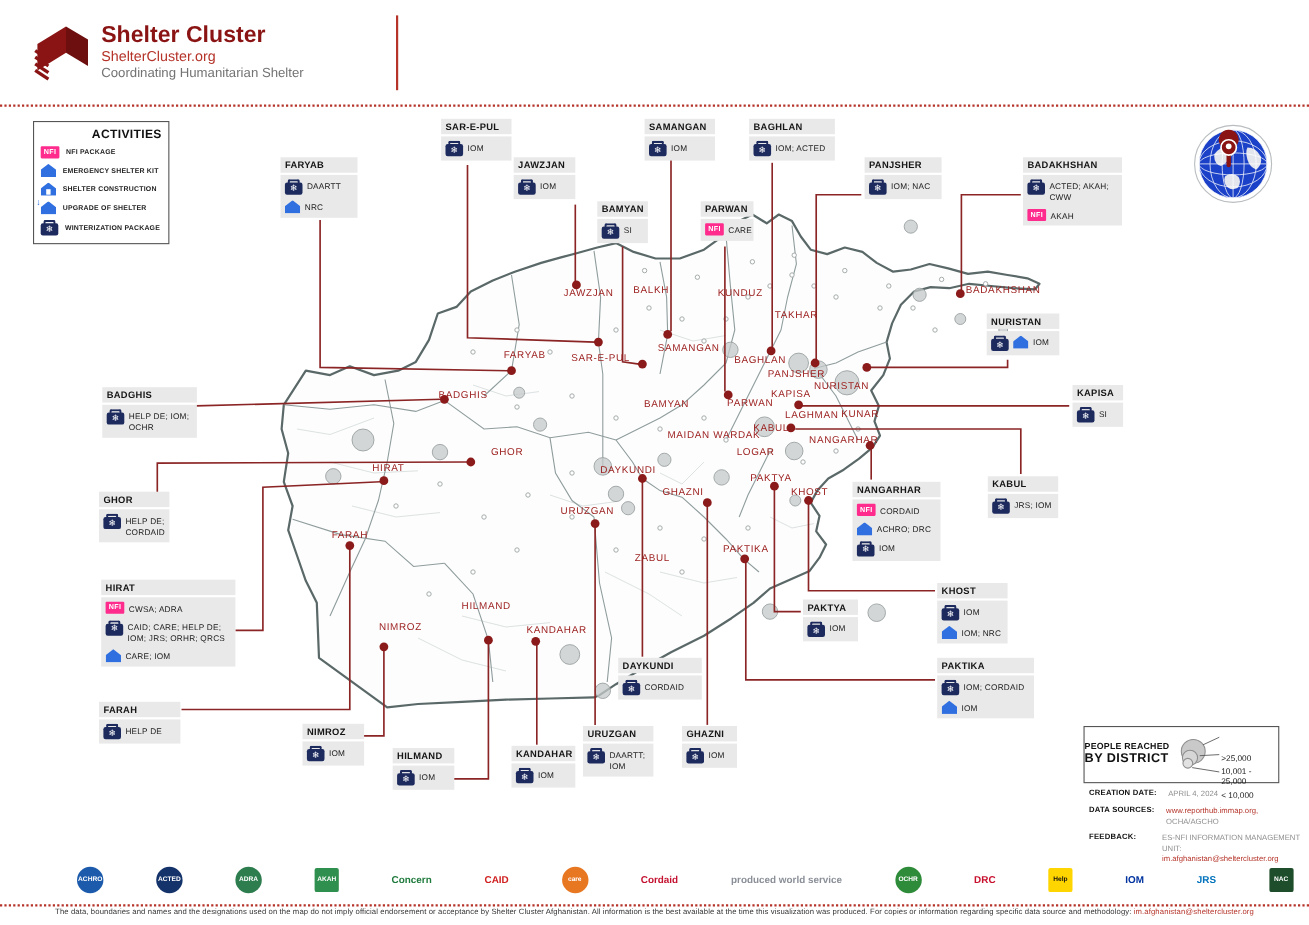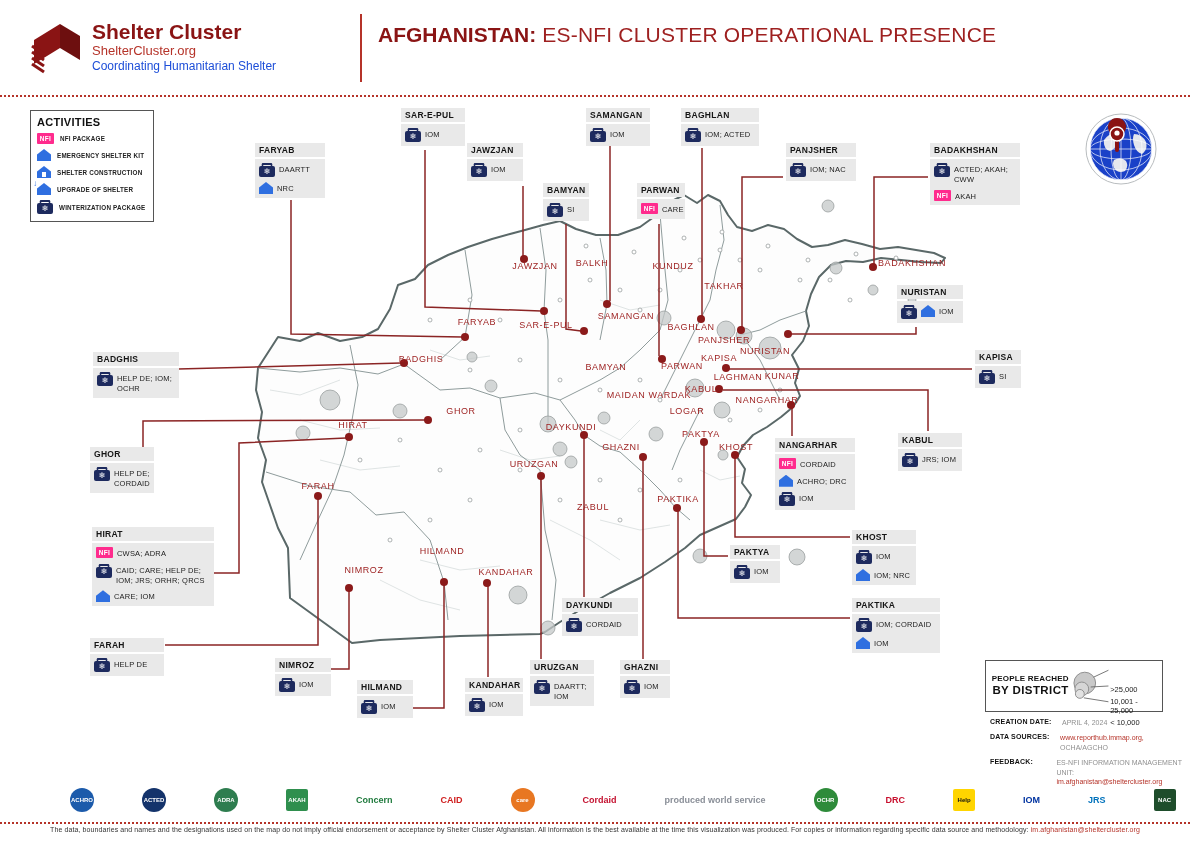--- a/index.html
+++ b/index.html
@@ -5,31 +5,31 @@
   html,body{margin:0;padding:0;background:#fff;}
   body{font-family:"Liberation Sans","DejaVu Sans",sans-serif;-webkit-font-smoothing:antialiased;}
   #page{position:relative;width:1190px;height:841px;background:#fff;overflow:hidden;}
 
   
   #header{position:absolute;left:0;top:0;width:1000px;height:95px;}
   #brand{position:absolute;left:30px;top:18px;display:flex;gap:10px;}
   #brand-text{display:flex;flex-direction:column;justify-content:center;}
   .brand-title{font-size:21px;font-weight:700;color:#8a1414;line-height:1.05;}
   .brand-url{font-size:13px;color:#b53329;line-height:1.2;}
-  .brand-tag{font-size:12px;color:#1d4ed8;line-height:1.2;}
+  .brand-tag{font-size:12px;color:#737373;line-height:1.2;}
   #title-divider{position:absolute;left:360px;top:14px;width:2px;height:68px;background:#b53329;}
   #title-block{position:absolute;left:378px;top:22px;}
   .main-title{font-size:21px;line-height:1.2;}
   .main-title .t1{font-weight:700;color:#8a1414;}
   .main-title .t2{font-weight:500;color:#9e2020;letter-spacing:.2px;}
   .sub-title{font-size:16px;font-weight:700;color:#3f4d5e;margin-top:6px;}
   .dotline{position:absolute;left:0;width:1190px;border-top:2px dotted #b53329;}
 
   
-  #activities{position:absolute;left:30px;top:110px;width:124px;border:1px solid #555;background:#fff;padding:5px 6px 7px 6px;box-sizing:border-box;z-index:6;}
+  #activities{position:absolute;left:30px;top:110px;width:124px;border:1px solid #555;background:#fff;padding:5px 6px 7px 6px;box-sizing:border-box;z-index:6;text-align:right;}
   #activities .act-title{font-size:11px;font-weight:800;color:#111;letter-spacing:.3px;margin-bottom:4px;}
   .act-item{display:flex;align-items:center;gap:6px;margin-top:5px;}
   .act-item .lbl{font-size:6.3px;font-weight:600;color:#222;letter-spacing:.2px;}
 
   
   .ic{display:inline-flex;align-items:center;justify-content:center;flex:none;box-sizing:border-box;}
   .ic-wint{width:16px;height:11px;background:#1d2a5e;border-radius:2px;color:#fff;font-size:8px;line-height:1;position:relative;margin-top:3px;}
   .ic-wint::before{content:"";position:absolute;top:-3px;left:50%;transform:translateX(-50%);width:7px;height:3px;border:2px solid #1d2a5e;border-bottom:none;border-radius:2px 2px 0 0;}
   .ic-nfi{width:17px;height:11px;background:#ff2b8d;color:#fff;font-weight:700;font-size:6.5px;border-radius:1px;letter-spacing:.3px;}
   .ic-house{width:14px;height:12px;background:#2f6fe0;clip-path:polygon(50% 0,100% 45%,100% 100%,0 100%,0 45%);}
@@ -47,21 +47,21 @@
   
   #callouts{position:absolute;left:0;top:0;z-index:5;}
   .callout{position:absolute;font-size:7.5px;}
   .co-title{background:#e9e9e9;font-weight:700;font-size:8.5px;color:#151515;padding:2px 4px;letter-spacing:.3px;display:block;}
   .co-body{background:#e9e9e9;margin-top:2px;padding:4px 4px 4px 4px;display:flex;flex-direction:column;gap:5px;}
   .co-row{display:flex;gap:4px;align-items:flex-start;}
   .co-orgs{color:#1c1c1c;line-height:1.3;padding-top:2px;letter-spacing:.2px;}
 
   
   #people{position:absolute;left:985px;top:660px;width:176px;height:50px;border:1px solid #555;background:#fff;z-index:6;display:flex;align-items:center;}
-  #people .pr-text{width:84px;text-align:right;line-height:1.1;}
+  #people .pr-text{width:84px;text-align:left;line-height:1.1;}
   #people .pr1{font-size:8px;font-weight:600;color:#111;letter-spacing:.2px;}
   #people .pr2{font-size:11.5px;font-weight:800;color:#111;letter-spacing:.4px;}
   #people .pr-labels{display:flex;flex-direction:column;justify-content:space-between;height:42px;padding:2px 0;margin-top:40px;}
   #people .pr-labels div{font-size:7.5px;color:#222;}
 
   
   #meta{position:absolute;left:990px;top:718px;z-index:6;}
   .meta-row{display:flex;margin-bottom:6px;}
   .meta-label{width:72px;font-size:7px;font-weight:800;color:#111;letter-spacing:.2px;}
   .meta-value{font-size:7px;color:#8f8f8f;line-height:1.35;}
@@ -97,21 +97,20 @@
         </g>
       </svg>
       <div id="brand-text">
         <div class="brand-title">Shelter Cluster</div>
         <div class="brand-url">ShelterCluster.org</div>
         <div class="brand-tag">Coordinating Humanitarian Shelter</div>
       </div>
     </div>
     <div id="title-divider"></div>
     <div id="title-block">
-      <div class="main-title"><span class="t1">AFGHANISTAN:</span><span class="t2"> ES-NFI CLUSTER OPERATIONAL PRESENCE</span></div>
     </div>
     <div class="dotline" style="top:95px"></div>
   </div>
 
   <div id="activities">
     <div class="act-title">ACTIVITIES</div>
     <div id="act-items">
         <div class="act-item">
           <span class="ic ic-nfi">NFI</span>
           <span class="lbl">NFI PACKAGE</span>

